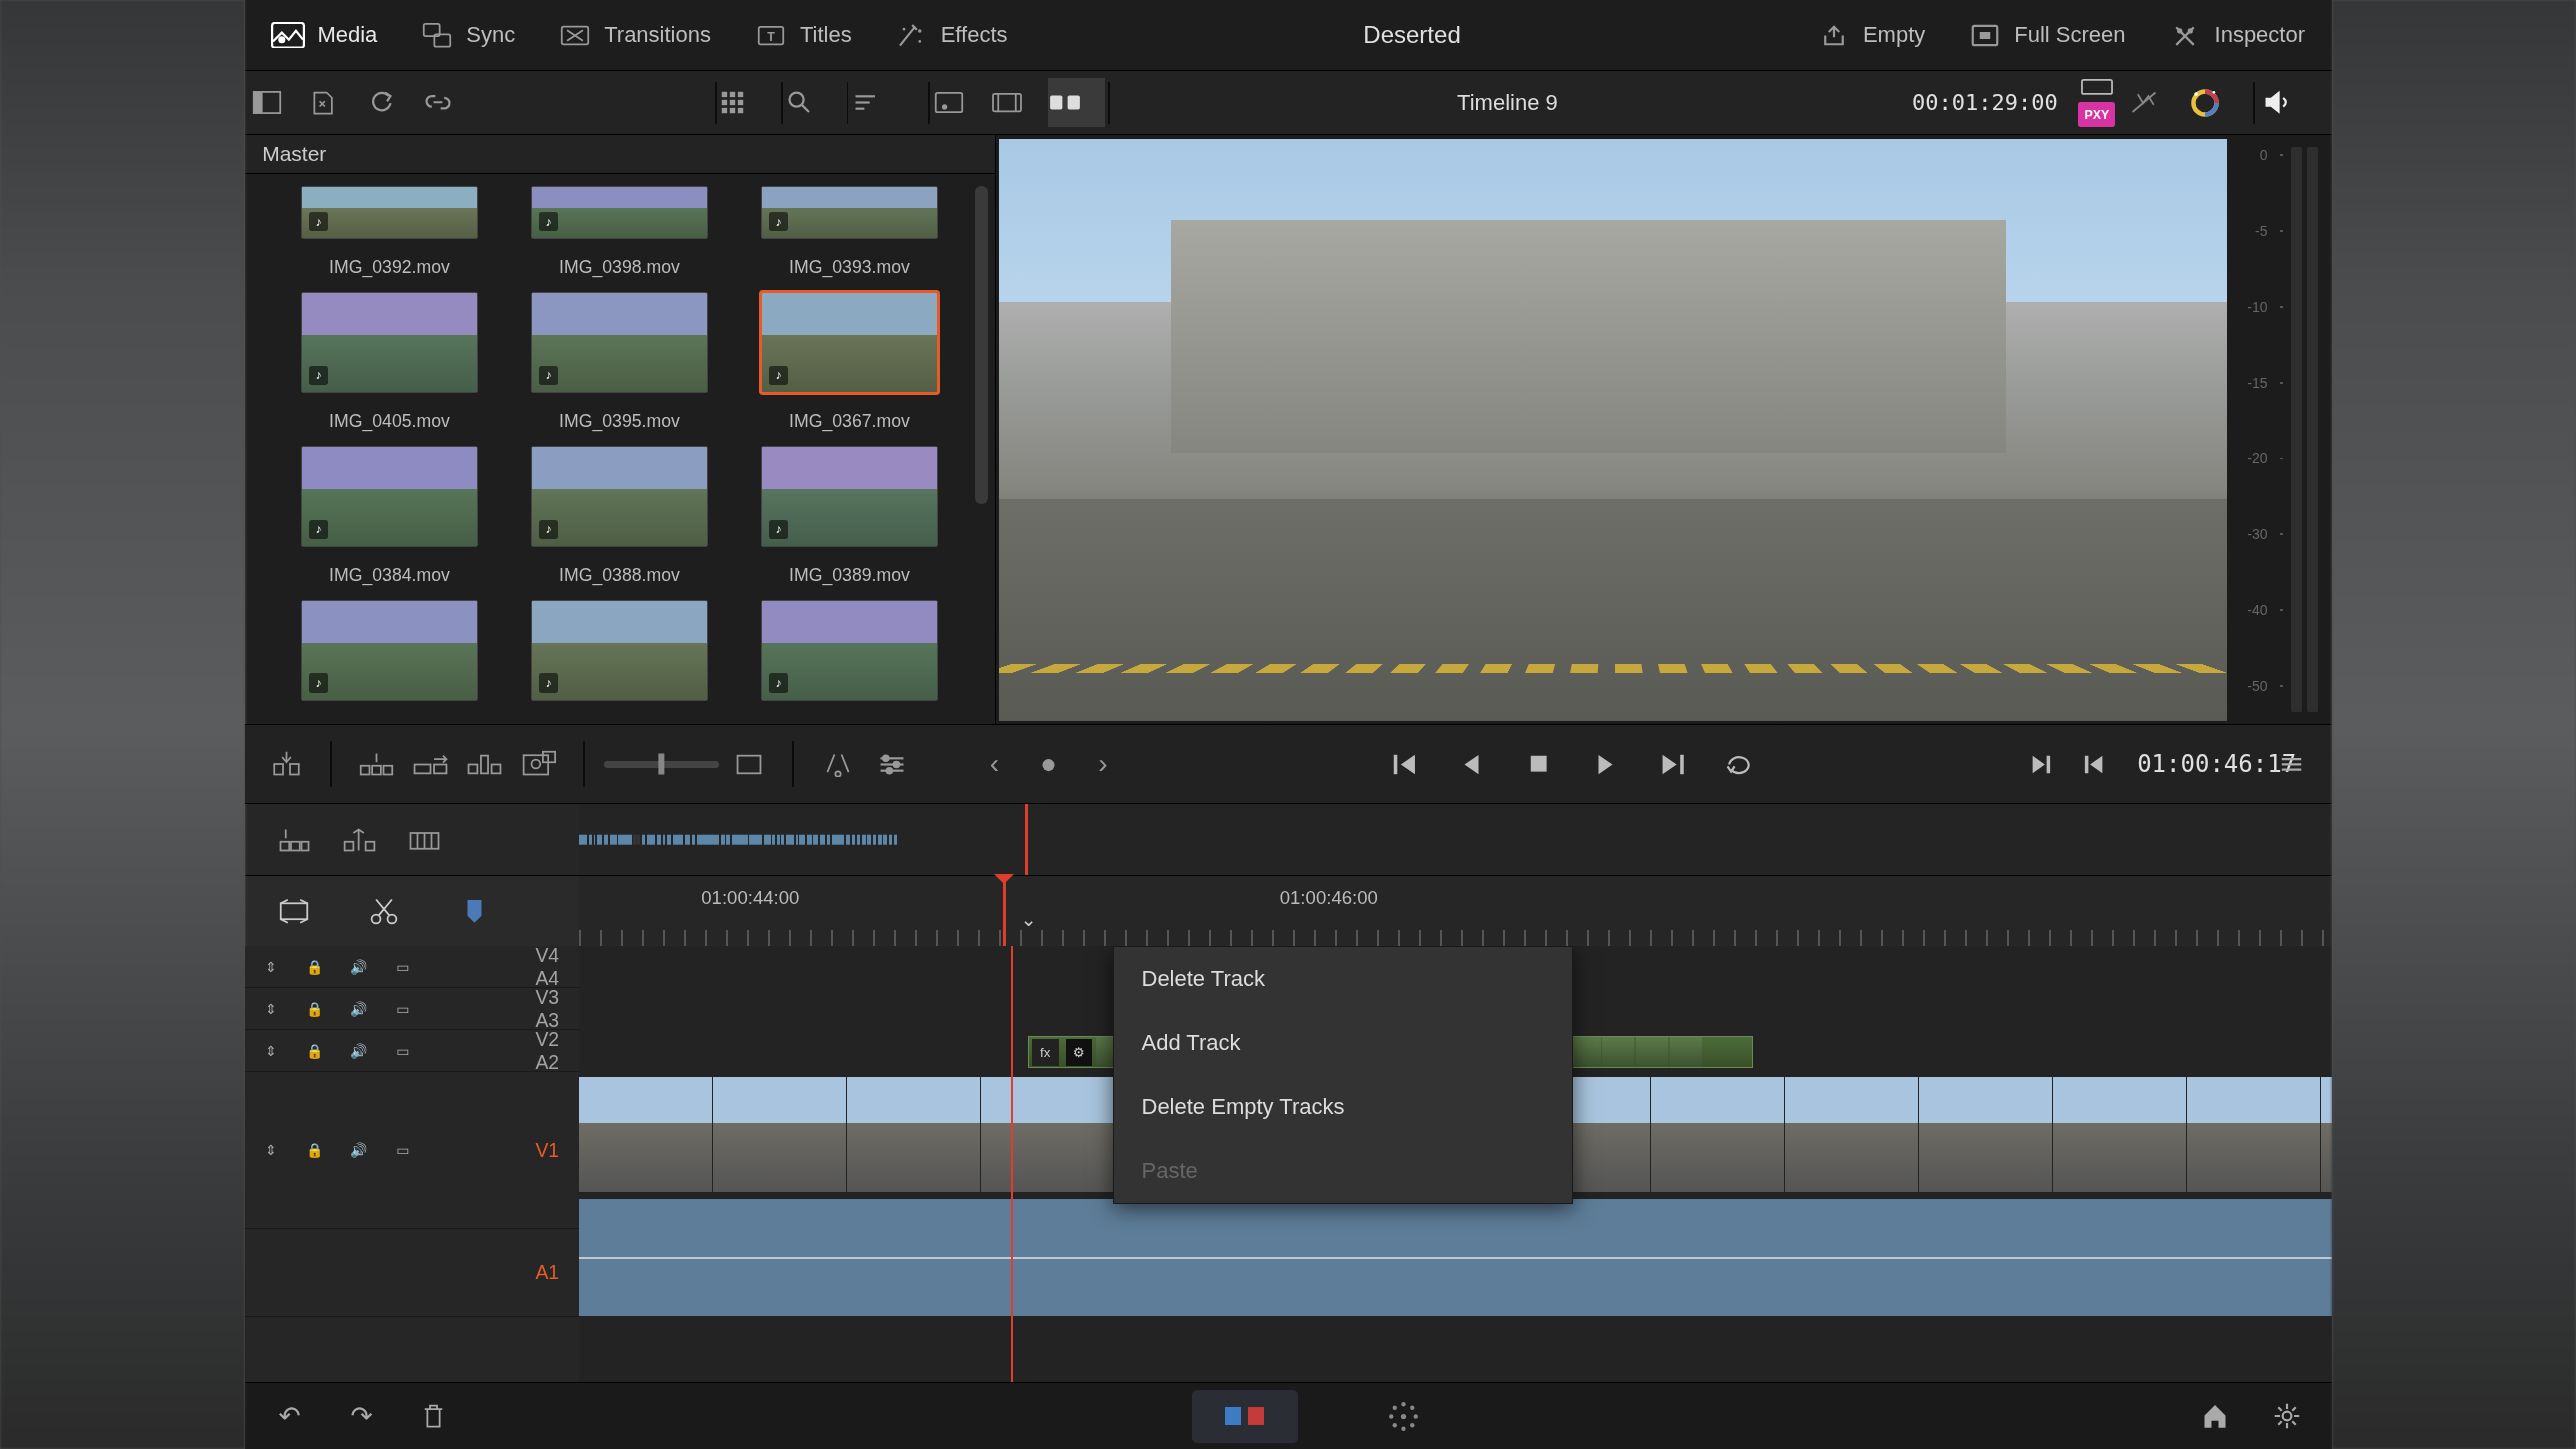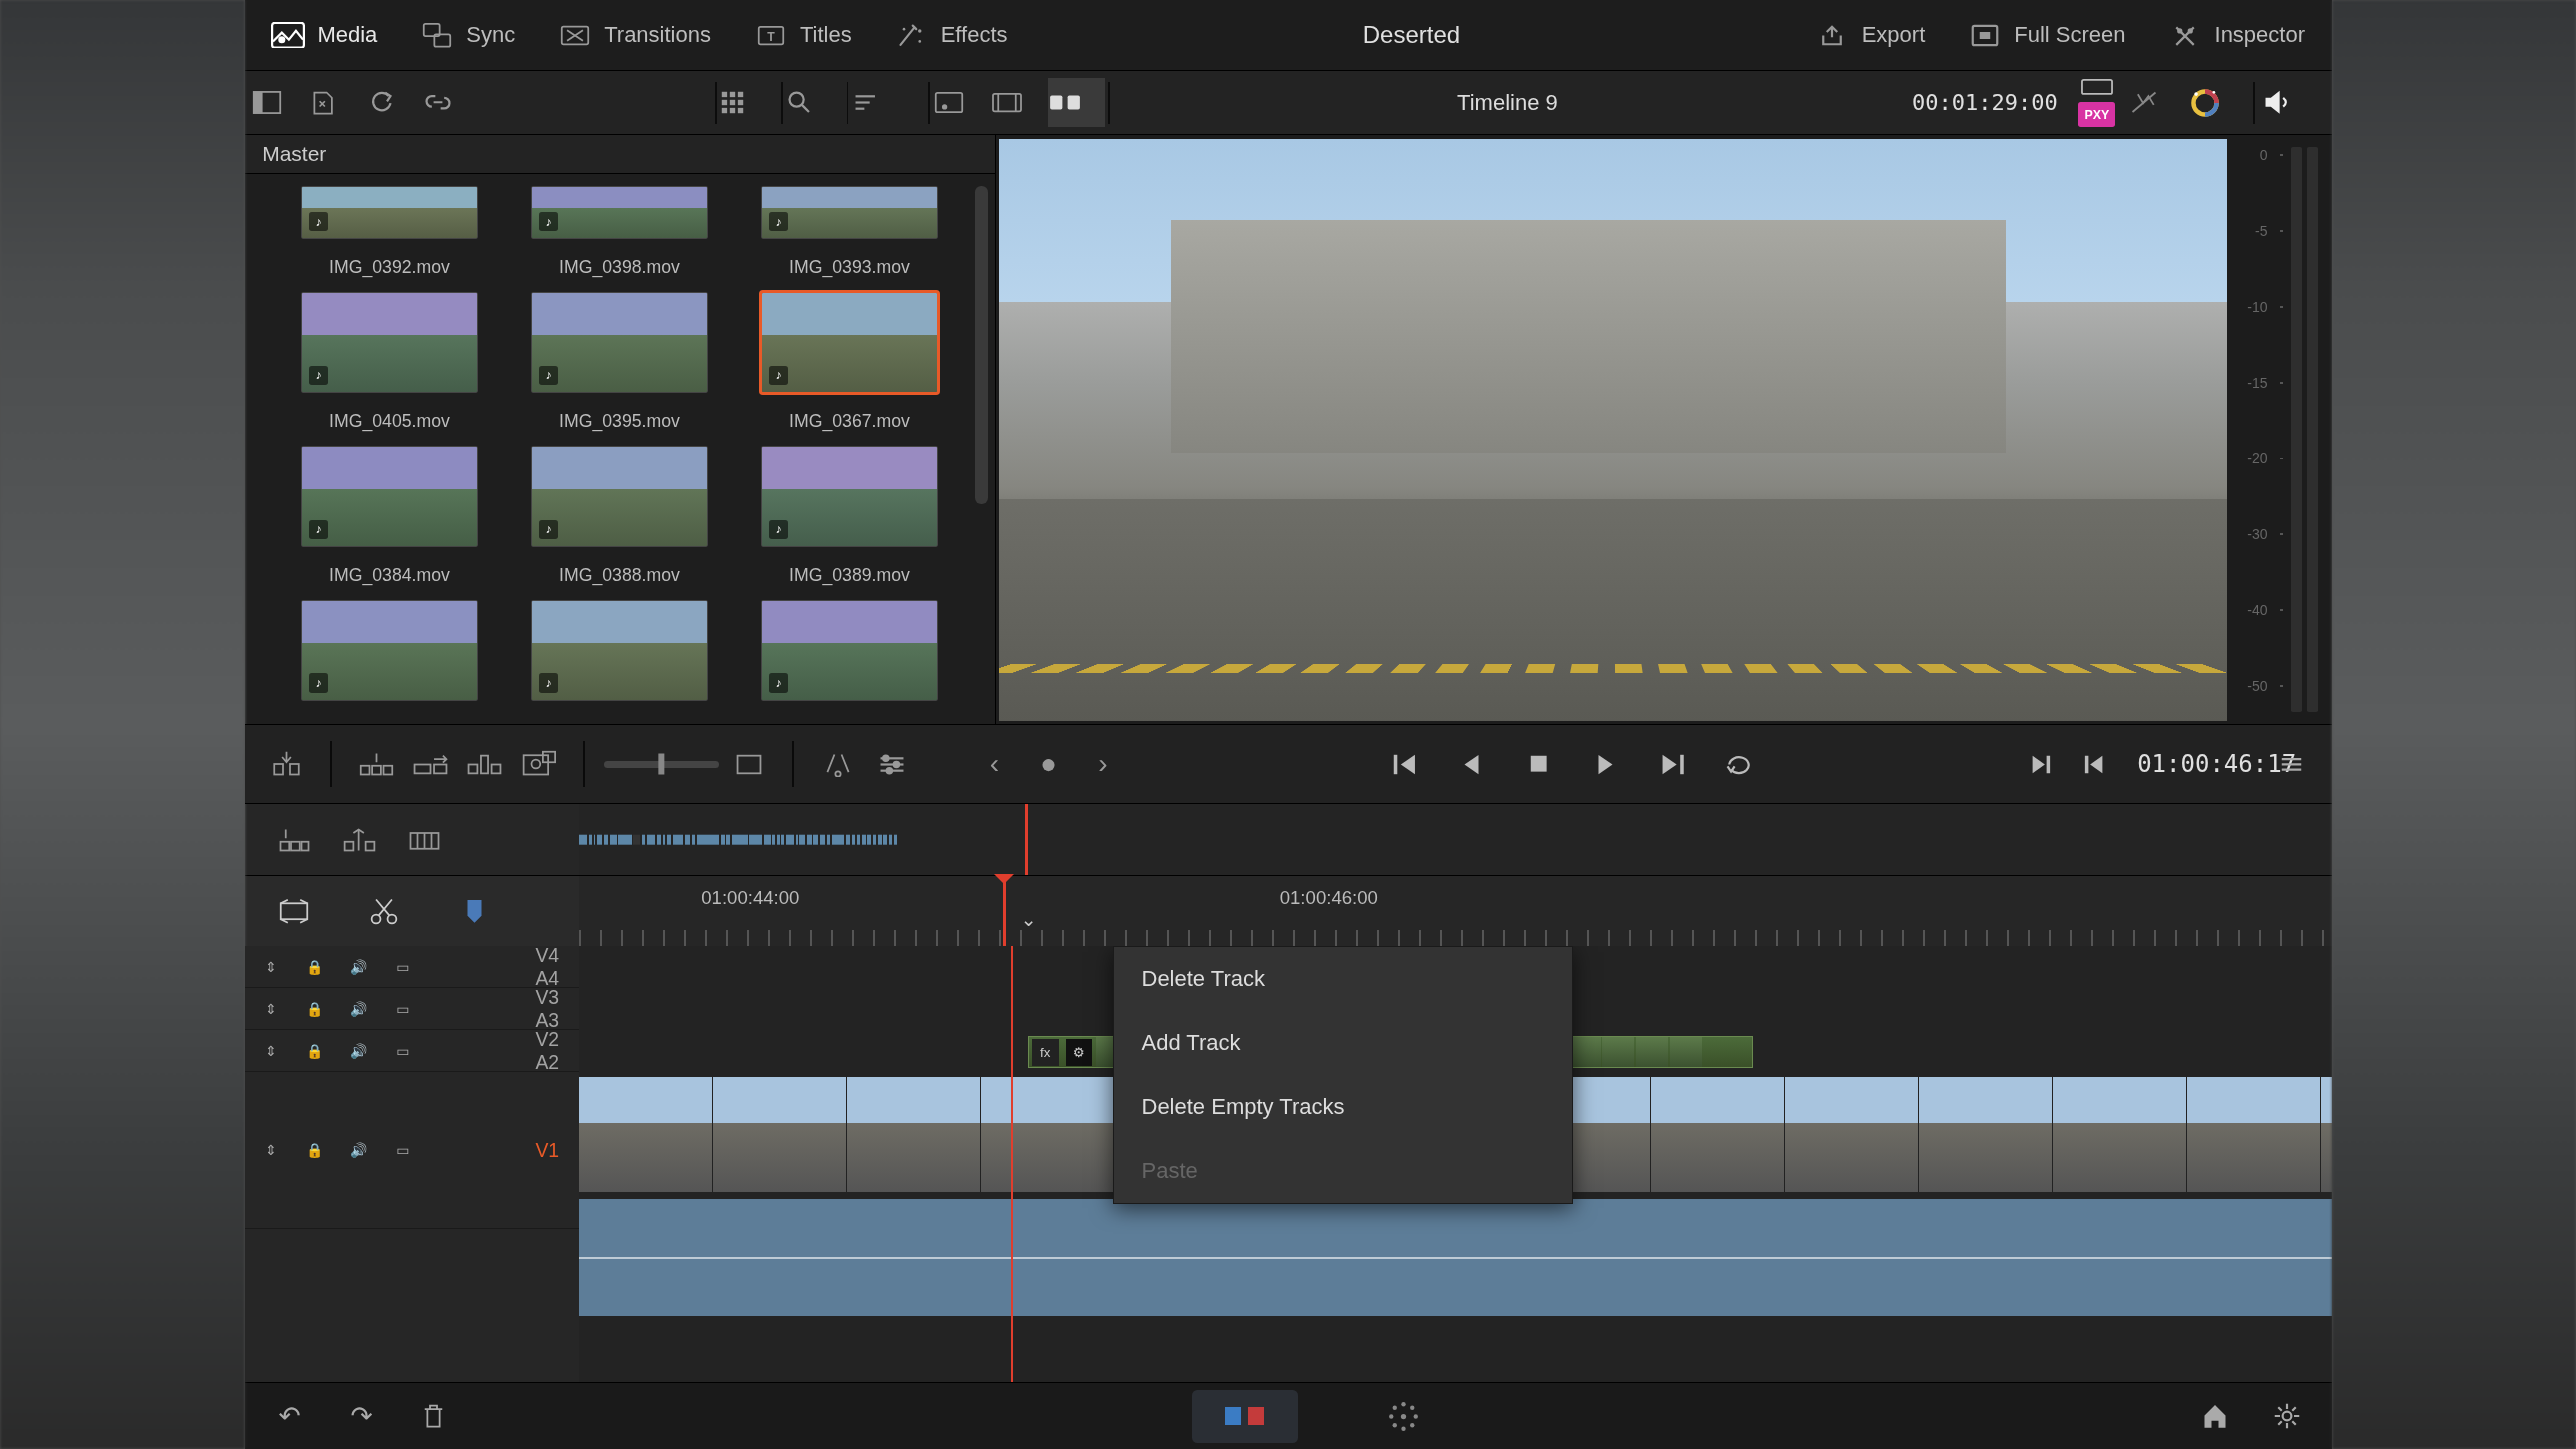--- a/index.html
+++ b/index.html
@@ -199,21 +199,21 @@
     <div class="title">Deserted</div>
     <span class="spacer"></span>
     <div class="right">
       <div class="item">
         <span class="ic">
             <svg width="28" height="25" viewBox="0 0 32 28">
               <path d="M6 14 V24 H26 V14" fill="none" stroke="currentColor" stroke-width="2.5"></path>
               <path d="M16 4 V16 M10 10 L16 4 L22 10" fill="none" stroke="currentColor" stroke-width="2.5"></path>
             </svg>
           </span>
-        <span>Export</span>
+        <span>Empty</span>
       </div>
       <div class="item">
         <span class="ic">
             <svg width="28" height="23" viewBox="0 0 32 26">
               <rect x="2" y="2" width="28" height="22" rx="2" fill="none" stroke="currentColor" stroke-width="2.5"></rect>
               <rect x="10" y="9" width="12" height="8" fill="currentColor"></rect>
             </svg>
           </span>
         <span>Full Screen</span>
       </div>
@@ -739,20 +739,23 @@
           <span class="th-ic">🔊</span>
           <span class="th-ic">▭</span>
           <span class="th-label dim"><span>V2</span><br><span>A2</span></span>
         </div>
         <div class="th-row big" style="justify-content:flex-start;">
           <span class="th-ic">⇕</span>
           <span class="th-ic">🔒</span>
           <span class="th-ic">🔊</span>
           <span class="th-ic">▭</span>
           <span class="th-label">V1</span>
+        </div>
+        <div class="th-row" style="height:88px;">
+          <span class="th-label" style="margin-left:auto;">A1</span>
         </div>
       </div>
       <div class="track-content">
         <div class="tl-playhead"></div>
 
         <div class="track track-v2">
           <div class="v2clip">
             <div class="fx">fx</div>
             <div class="fx" style="background:#111;">⚙</div>
             <div class="mini">

